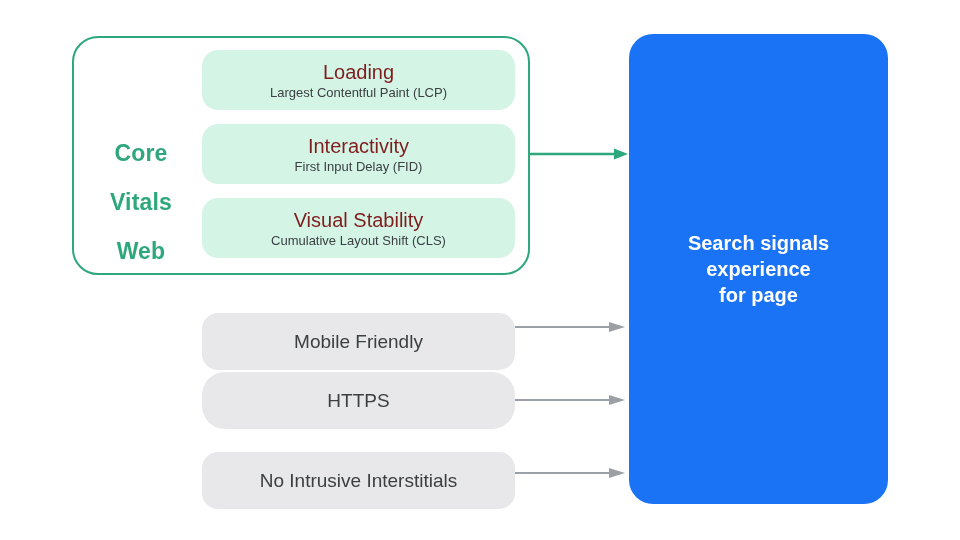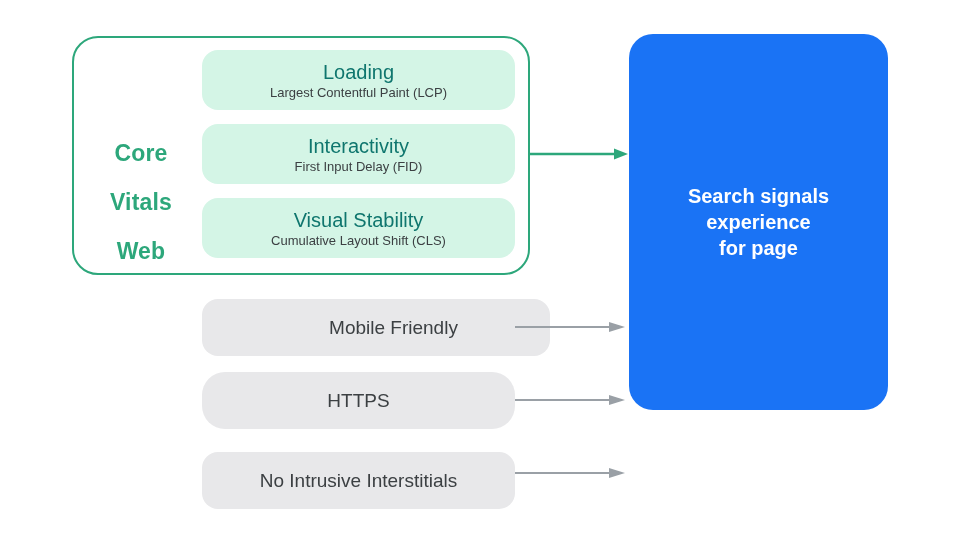--- a/index.html
+++ b/index.html
@@ -40,21 +40,21 @@
     width: 313px; height: 60px;
     background: #d4f5e6;
     border-radius: 16px;
     display: flex;
     flex-direction: column;
     align-items: center;
     justify-content: center;
     text-align: center;
   }
   .mint-card .title {
-    color: #0f766e;
+    color: #7f1d1d;
     font-size: 20px;
     font-weight: 500;
     line-height: 24px;
   }
   .mint-card .subtitle {
     color: #3c4043;
     font-size: 13px;
     line-height: 16px;
     margin-top: 1px;
   }
@@ -71,28 +71,28 @@
     display: flex;
     align-items: center;
     justify-content: center;
     text-align: center;
   }
   .gray-card .label {
     color: #3c4043;
     font-size: 19px;
     line-height: 22px;
   }
-  .card-mobile { top: 299px; padding-left: 35px; }
+  .card-mobile { top: 313px; }
   .card-https  { top: 372px; border-radius: 23px; }
   .card-interstitials { top: 452px; }
   
   .result-box {
     position: absolute;
     left: 629px; top: 34px;
-    width: 259px; height: 376px;
+    width: 259px; height: 470px;
     background: #1a73f5;
     border-radius: 24px;
     display: flex;
     align-items: center;
     justify-content: center;
     text-align: center;
   }
   .result-box .result-text {
     color: #ffffff;
     font-size: 20px;

